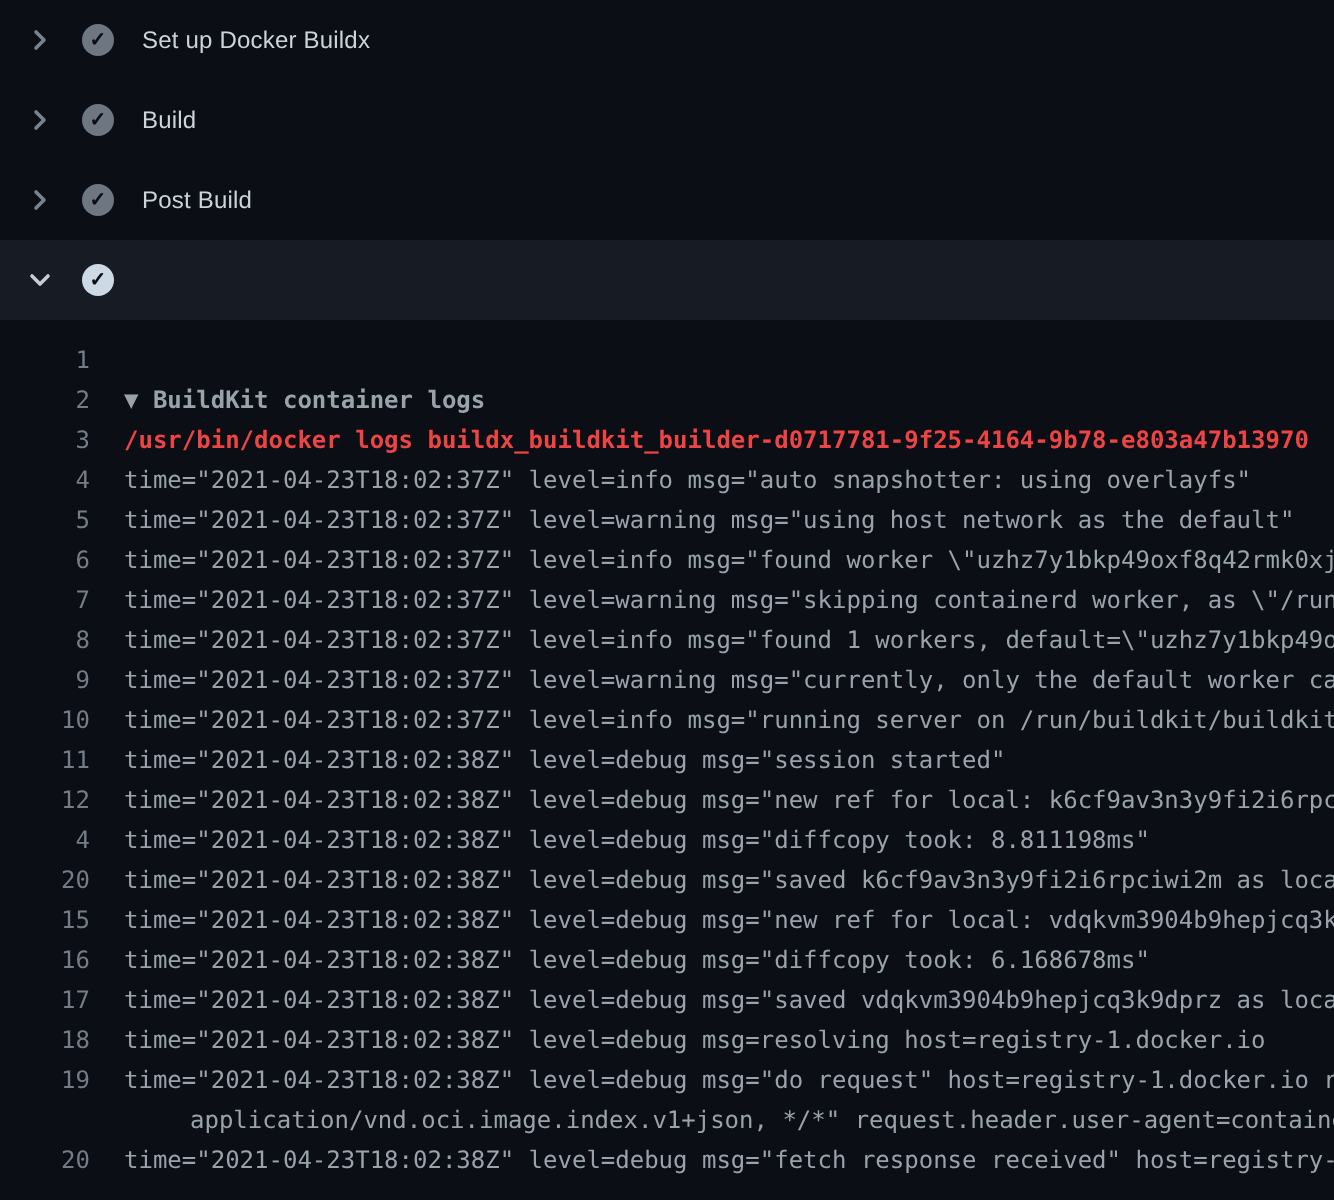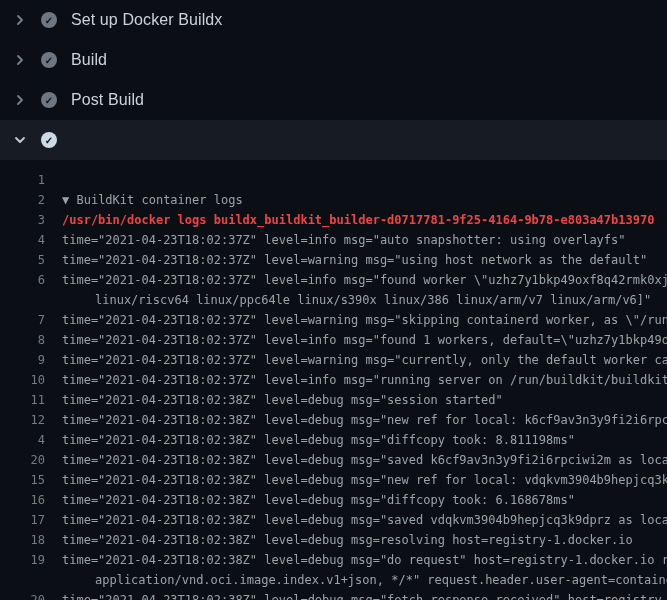--- a/index.html
+++ b/index.html
@@ -28,21 +28,21 @@
     border-radius: 50%;
     margin-left: 13px;
     display: flex; align-items: center; justify-content: center;
     flex-shrink: 0;
     font-size: 10px;
     font-weight: bold;
     color: #0b0f15;
   }
   .step-label {
     margin-left: 14px;
-    font-size: 16px;
+    font-size: 12px;
     color: #ccd3da;
     letter-spacing: 0.1px;
   }
   .log {
     padding-top: 10px;
     font-family: "DejaVu Sans Mono", "Liberation Mono", monospace;
     font-size: 12px;
     line-height: 20px;
     color: #9aa3ac;
   }
@@ -55,21 +55,21 @@
   .ln {
     width: 45px;
     flex-shrink: 0;
     text-align: right;
     color: #747d87;
     cursor: pointer;
   }
   .lt { padding-left: 17px; white-space: pre; }
   .log-line.indent .lt { padding-left: 50px; }
   .log-line.command .lt { color: #ef4444; font-weight: bold; }
-  .log-line.group .lt { cursor: pointer; }
+  .log-line.group .lt { cursor: pointer; font-weight: bold; }
   .group-marker { display: inline; }
 </style>
 </head>
 <body>
 
 <div class="steps">
     <div class="step-row">
       <span class="chev">
         <svg width="16" height="16" viewBox="0 0 16 16">
           <path d="M6 4l4 4-4 4" fill="none" stroke="#768390" stroke-width="1.8" stroke-linecap="round" stroke-linejoin="round"></path>
@@ -105,21 +105,20 @@
       <span class="check" style="background: rgb(205, 217, 229);">✓</span>
     </div>
   </div>
 <div class="log">
     <div class="log-line"><span class="ln">1</span></div>
     <div class="log-line group"><span class="ln">2</span><span class="lt"><span class="group-marker">▼ </span><span>BuildKit container logs</span></span></div>
     <div class="log-line command"><span class="ln">3</span><span class="lt">/usr/bin/docker logs buildx_buildkit_builder-d0717781-9f25-4164-9b78-e803a47b13970</span></div>
     <div class="log-line"><span class="ln">4</span><span class="lt">time="2021-04-23T18:02:37Z" level=info msg="auto snapshotter: using overlayfs"</span></div>
     <div class="log-line"><span class="ln">5</span><span class="lt">time="2021-04-23T18:02:37Z" level=warning msg="using host network as the default"</span></div>
     <div class="log-line"><span class="ln">6</span><span class="lt">time="2021-04-23T18:02:37Z" level=info msg="found worker \"uzhz7y1bkp49oxf8q42rmk0xj</span></div>
-    <div class="log-line indent"><span class="ln"></span><span class="lt">linux/riscv64 linux/ppc64le linux/s390x linux/386 linux/arm/v7 linux/arm/v6]"</span></div>
     <div class="log-line"><span class="ln">7</span><span class="lt">time="2021-04-23T18:02:37Z" level=warning msg="skipping containerd worker, as \"/run</span></div>
     <div class="log-line"><span class="ln">8</span><span class="lt">time="2021-04-23T18:02:37Z" level=info msg="found 1 workers, default=\"uzhz7y1bkp49ox</span></div>
     <div class="log-line"><span class="ln">9</span><span class="lt">time="2021-04-23T18:02:37Z" level=warning msg="currently, only the default worker ca</span></div>
     <div class="log-line"><span class="ln">10</span><span class="lt">time="2021-04-23T18:02:37Z" level=info msg="running server on /run/buildkit/buildkitd</span></div>
     <div class="log-line"><span class="ln">11</span><span class="lt">time="2021-04-23T18:02:38Z" level=debug msg="session started"</span></div>
     <div class="log-line"><span class="ln">12</span><span class="lt">time="2021-04-23T18:02:38Z" level=debug msg="new ref for local: k6cf9av3n3y9fi2i6rpc</span></div>
     <div class="log-line"><span class="ln">4</span><span class="lt">time="2021-04-23T18:02:38Z" level=debug msg="diffcopy took: 8.811198ms"</span></div>
     <div class="log-line"><span class="ln">20</span><span class="lt">time="2021-04-23T18:02:38Z" level=debug msg="saved k6cf9av3n3y9fi2i6rpciwi2m as loca</span></div>
     <div class="log-line"><span class="ln">15</span><span class="lt">time="2021-04-23T18:02:38Z" level=debug msg="new ref for local: vdqkvm3904b9hepjcq3k</span></div>
     <div class="log-line"><span class="ln">16</span><span class="lt">time="2021-04-23T18:02:38Z" level=debug msg="diffcopy took: 6.168678ms"</span></div>

